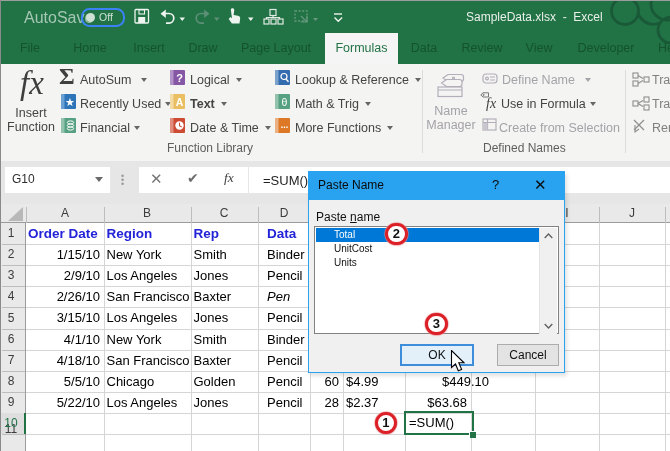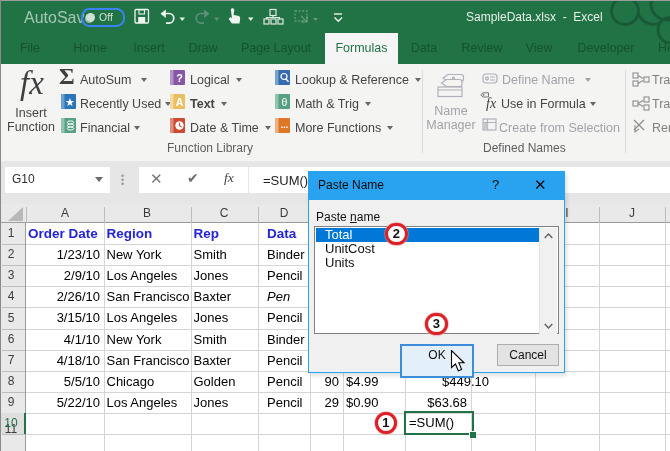--- a/index.html
+++ b/index.html
@@ -32,21 +32,21 @@
 .vgl{position:absolute;top:223px;height:228px;width:1px;background:#d5d5d5;}
 .hgl{position:absolute;left:26px;width:644px;height:1px;background:#d5d5d5;}
 .cell{position:absolute;font-size:13px;color:#000;white-space:nowrap;height:21px;line-height:21px;}
 .ra{transform:translateX(-100%);}
 .hdr1{color:#2323d8;font-weight:bold;font-size:13.5px;}
 
 #dlg{left:308px;top:171px;width:256.5px;height:202px;background:#f0f0f0;border:1px solid #29a2ef;box-sizing:border-box;box-shadow:2px 3px 4px rgba(0,0,0,0.12);}
 #dlgtitle{position:absolute;left:-1px;top:-1px;width:256.5px;height:29px;background:#29a2ef;}
 #dlgtitle .t{position:absolute;left:10px;top:7px;font-size:12px;color:#0b0b0b;}
 #listbox{position:absolute;left:5px;top:54px;width:245px;height:108px;background:#fff;border:1px solid #828282;box-sizing:border-box;}
-.li{position:absolute;left:8px;font-size:13px;color:#111;height:14px;line-height:14px;padding-left:2px;}
+.li{position:absolute;left:17px;font-size:10px;color:#111;height:14px;line-height:14px;padding-left:2px;}
 #scroll{position:absolute;right:1px;top:1px;width:17px;height:106px;background:#f0f0f0;border-left:1px solid #e4e4e4;}
 .btn{position:absolute;font-size:12px;color:#111;text-align:center;box-sizing:border-box;}
 
 .rc{position:absolute;width:16.5px;height:16.5px;border:3.5px solid #dc2027;border-radius:50%;background:#fff;box-shadow:0 0 1px 0.5px #e98a8a;
  text-align:center;font-size:13px;font-weight:bold;color:#111;line-height:16.5px;}
 </style></head>
 <body>
 <div id="win">
   <div id="green" class="abs"></div>
 
@@ -327,21 +327,21 @@
       <div class="hgl" style="top:329px;"></div>
       <div class="hgl" style="top:350px;"></div>
       <div class="hgl" style="top:371px;"></div>
       <div class="hgl" style="top:392px;"></div>
       <div class="hgl" style="top:413px;"></div>
       <div class="hgl" style="top:434px;"></div>
       <div class="cell hdr1" style="left:28px;top:223px;">Order Date</div>
       <div class="cell hdr1" style="left:106.5px;top:223px;">Region</div>
       <div class="cell hdr1" style="left:193.5px;top:223px;">Rep</div>
       <div class="cell hdr1" style="left:267px;top:223px;">Data</div>
-      <div class="cell ra" style="left:100px;top:244px;">1/23/10</div>
+      <div class="cell ra" style="left:100px;top:244px;">1/15/10</div>
       <div class="cell " style="left:106.5px;top:244px;">New York</div>
       <div class="cell " style="left:193.5px;top:244px;">Smith</div>
       <div class="cell " style="left:267px;top:244px;">Binder</div>
       <div class="cell ra" style="left:100px;top:265px;">2/9/10</div>
       <div class="cell " style="left:106.5px;top:265px;">Los Angeles</div>
       <div class="cell " style="left:193.5px;top:265px;">Jones</div>
       <div class="cell " style="left:267px;top:265px;">Pencil</div>
       <div class="cell ra" style="left:100px;top:286px;">2/26/10</div>
       <div class="cell " style="left:106.5px;top:286px;">San Francisco</div>
       <div class="cell " style="left:193.5px;top:286px;">Baxter</div>
@@ -359,25 +359,25 @@
       <div class="cell " style="left:193.5px;top:350px;">Baxter</div>
       <div class="cell " style="left:267px;top:350px;">Pencil</div>
       <div class="cell ra" style="left:100px;top:371px;">5/5/10</div>
       <div class="cell " style="left:106.5px;top:371px;">Chicago</div>
       <div class="cell " style="left:193.5px;top:371px;">Golden</div>
       <div class="cell " style="left:267px;top:371px;">Pencil</div>
       <div class="cell ra" style="left:100px;top:392px;">5/22/10</div>
       <div class="cell " style="left:106.5px;top:392px;">Los Angeles</div>
       <div class="cell " style="left:193.5px;top:392px;">Jones</div>
       <div class="cell " style="left:267px;top:392px;">Pencil</div>
-      <div class="cell ra" style="left:339px;top:371px;">90</div>
+      <div class="cell ra" style="left:339px;top:371px;">60</div>
       <div class="cell " style="left:346px;top:371px;">$4.99</div>
       <div class="cell ra" style="left:489px;top:371px;">$449.10</div>
-      <div class="cell ra" style="left:339px;top:392px;">29</div>
-      <div class="cell " style="left:346px;top:392px;">$0.90</div>
+      <div class="cell ra" style="left:339px;top:392px;">28</div>
+      <div class="cell " style="left:346px;top:392px;">$2.37</div>
       <div class="cell ra" style="left:467px;top:392px;">$63.68</div>
     </div>
 
   <div class="abs" style="left:404px;top:411px;width:70px;height:24px;border:2px solid #217346;box-sizing:border-box;"></div>
   <div class="abs cell" style="left:409px;top:412px;">=SUM()</div>
   <div class="abs" style="left:469px;top:431px;width:7px;height:7px;background:#fff;"></div>
   <div class="abs" style="left:470px;top:432px;width:5.5px;height:5.5px;background:#217346;"></div>
 
   <div id="dlg" class="abs">
     <div id="dlgtitle">
@@ -393,21 +393,21 @@
       <div class="li" style="top:29px;">Units</div>
       <div id="scroll">
         <svg style="position:absolute;left:3.5px;top:5px;" width="9" height="6" fill="none" stroke="#5f5f5f" stroke-width="1.3">
             <path d="M0.7 5 L4.5 1 L8.3 5"></path>
           </svg>
         <svg style="position:absolute;left:3.5px;bottom:5px;" width="9" height="6" fill="none" stroke="#5f5f5f" stroke-width="1.3">
             <path d="M0.7 1 L4.5 5 L8.3 1"></path>
           </svg>
       </div>
     </div>
-    <div class="btn" style="left:91px;top:172px;width:74px;height:34px;background:#e3f0fa;border:2px solid #3e8ddb;line-height:18px;">OK</div>
+    <div class="btn" style="left:91px;top:172px;width:74px;height:22px;background:#e3f0fa;border:2px solid #3e8ddb;line-height:18px;">OK</div>
     <div class="btn" style="left:188px;top:172px;width:62px;height:22px;background:#e3e3e3;border:1px solid #acacac;line-height:20px;">Cancel</div>
   </div>
 
   <div class="rc" style="left:385px;top:222.5px;">2</div>
   <div class="rc" style="left:425px;top:312.5px;">3</div>
   <div class="rc" style="left:374.5px;top:411.5px;">1</div>
 
   <svg class="abs" style="left:450px;top:350px;z-index:40;" width="18" height="24">
     <polygon points="1.5,0.5 1.5,17.5 5.5,14 8.3,20.8 11.6,19.4 8.8,12.8 14,12.8" fill="#fff" stroke="#000" stroke-width="1.1"></polygon>
   </svg>

